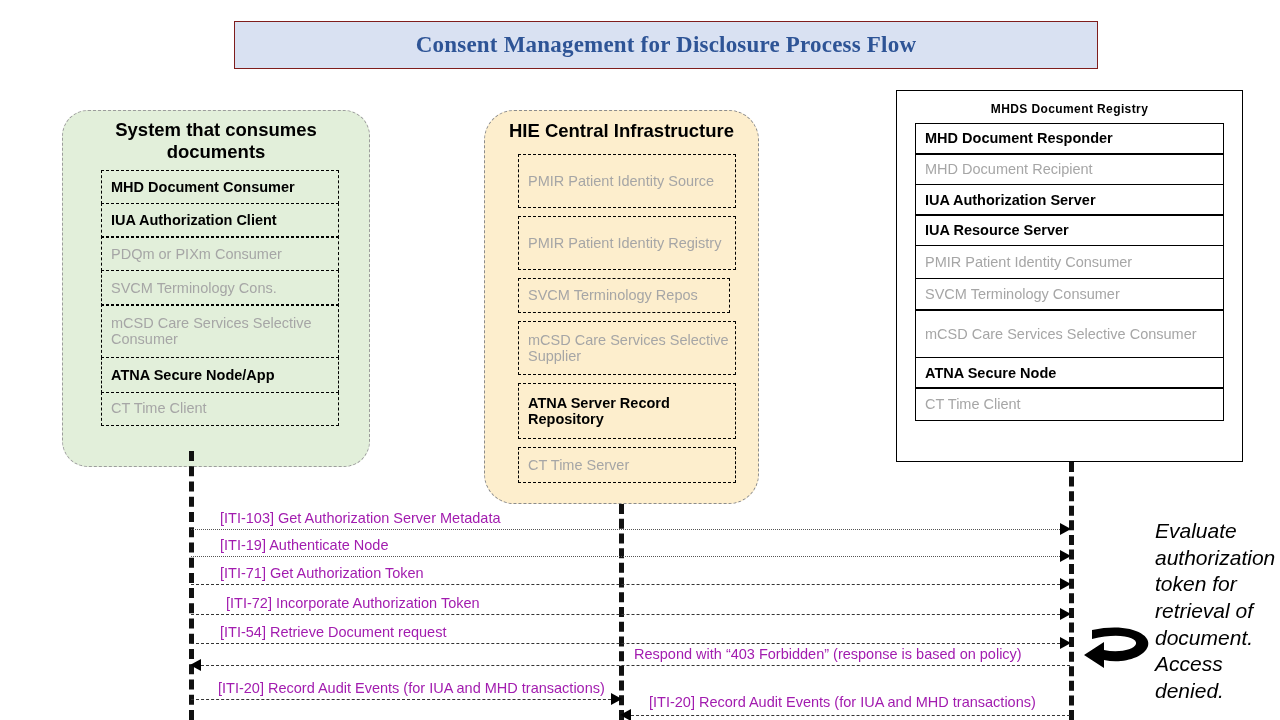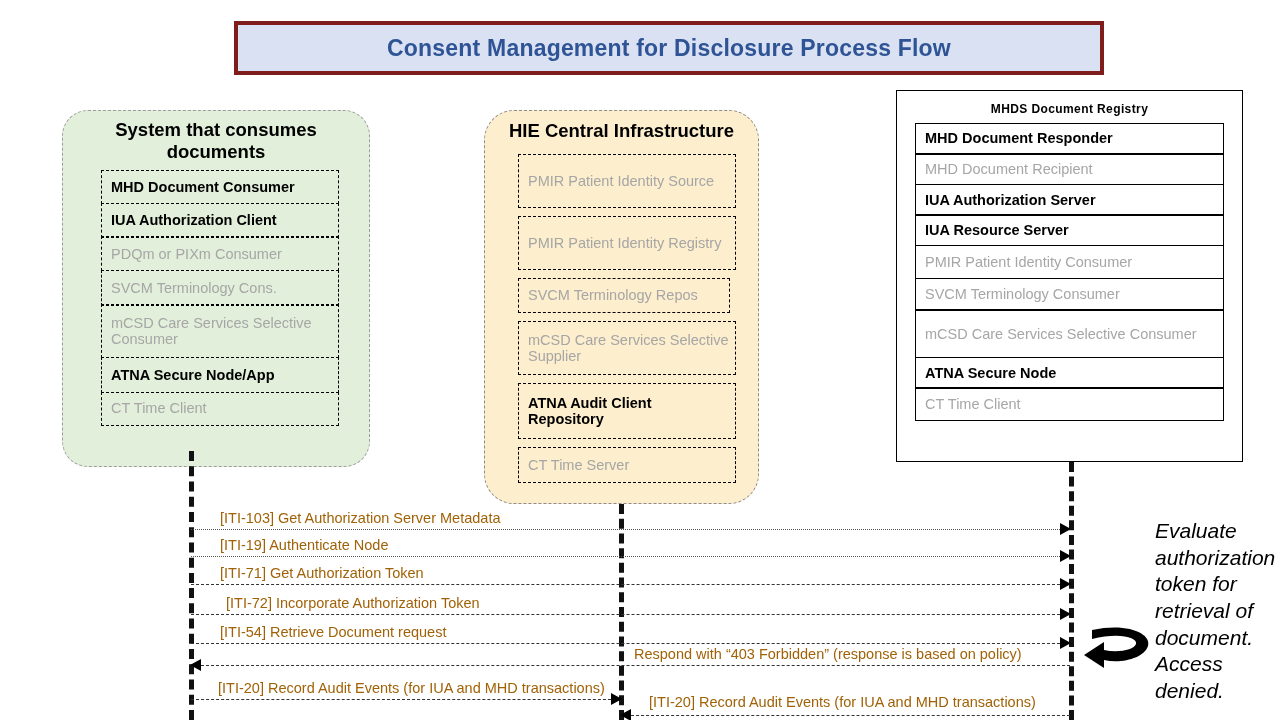--- a/index.html
+++ b/index.html
@@ -6,22 +6,22 @@
   body{
     width:1280px;height:720px;background:#ffffff;
     font-family:"Liberation Sans", sans-serif;
     overflow:hidden;position:relative;
   }
   .canvas{position:absolute;left:0;top:0;width:1280px;height:720px;}
 
   
   #title-banner{
     position:absolute;left:234px;top:21px;width:862px;height:46px;
-    background:#d9e1f2;border:4px solid #7f1d1d;
-    display:flex;align-items:center;justify-content:center;
+    background:#d9e1f2;border:1px solid #7f1d1d;
+    display:flex;align-items:center;justify-content:center;font-family:Liberation Serif, serif;
   }
   #title-banner .t{
     font-size:23px;font-weight:bold;color:#2e5496;letter-spacing:.2px;
   }
 
   
   .panel{position:absolute;box-sizing:border-box;}
   .panel .panel-title{
     text-align:center;font-weight:bold;color:#000;
   }
@@ -78,21 +78,21 @@
   }
   .msg .line.dotty{border-top-style:dotted;border-top-color:#555;}
   .msg .head{
     position:absolute;top:-6px;width:0;height:0;
     border-top:6.5px solid transparent;border-bottom:6.5px solid transparent;
   }
   .msg .head.right{right:-1px;border-left:11px solid #000;}
   .msg .head.left{left:-1px;border-right:11px solid #000;}
   .msg .lbl{
     position:absolute;bottom:3px;
-    font-size:14.5px;color:#a16207;white-space:nowrap;
+    font-size:14.5px;color:#a21caf;white-space:nowrap;
   }
 
   
   #note-evaluate{
     position:absolute;left:1155px;top:518px;width:122px;
     font-size:21px;font-style:italic;color:#000;line-height:1.27;
   }
   #loop-arrow{position:absolute;left:1082px;top:620px;width:72px;height:52px;}
 </style>
 </head>
@@ -117,21 +117,21 @@
     </div>
   </div>
 
   <div class="panel" id="panel-hie">
     <div class="panel-title">HIE Central Infrastructure</div>
     <div class="roles">
       <div class="rolebox off" style="height:54px">PMIR Patient Identity Source</div>
       <div class="rolebox off" style="height:54px">PMIR Patient Identity Registry</div>
       <div class="rolebox off" style="height:35px;margin-left:0;margin-right:6px">SVCM Terminology Repos</div>
       <div class="rolebox off" style="height:54px">mCSD Care Services Selective Supplier</div>
-      <div class="rolebox on" style="height:56px">ATNA Audit Client Repository</div>
+      <div class="rolebox on" style="height:56px">ATNA Server Record Repository</div>
       <div class="rolebox off" style="height:36px">CT Time Server</div>
     </div>
   </div>
 
   <div class="panel" id="panel-registry">
     <div class="panel-title">MHDS Document Registry</div>
     <div class="roles">
       <div class="rolebox on" style="height:32px">MHD Document Responder</div>
       <div class="rolebox off" style="height:32px">MHD Document Recipient</div>
       <div class="rolebox on" style="height:32px">IUA Authorization Server</div>

